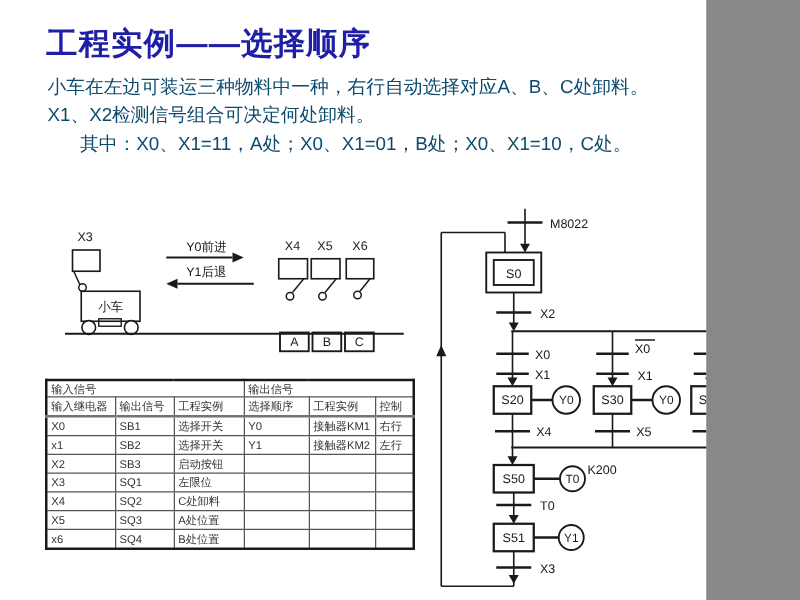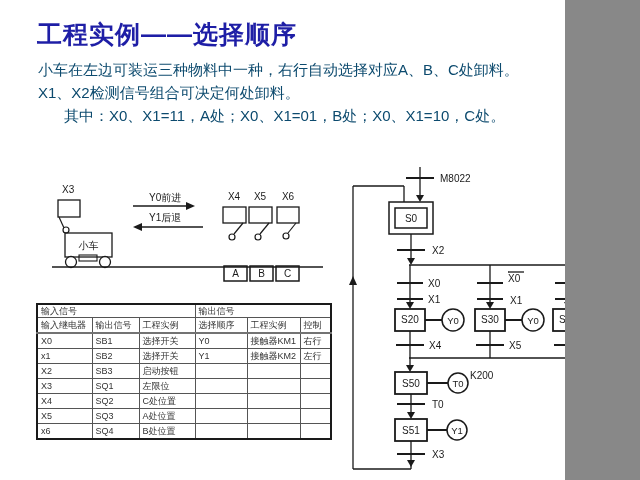--- a/index.html
+++ b/index.html
@@ -93,21 +93,21 @@
         <td>X3</td>
         <td>SQ1</td>
         <td>左限位</td>
         <td></td>
         <td></td>
         <td></td>
       </tr>
       <tr>
         <td>X4</td>
         <td>SQ2</td>
-        <td>C处位置</td>
+        <td>C处卸料</td>
         <td></td>
         <td></td>
         <td></td>
       </tr>
       <tr>
         <td>X5</td>
         <td>SQ3</td>
         <td>A处位置</td>
         <td></td>
         <td></td>

